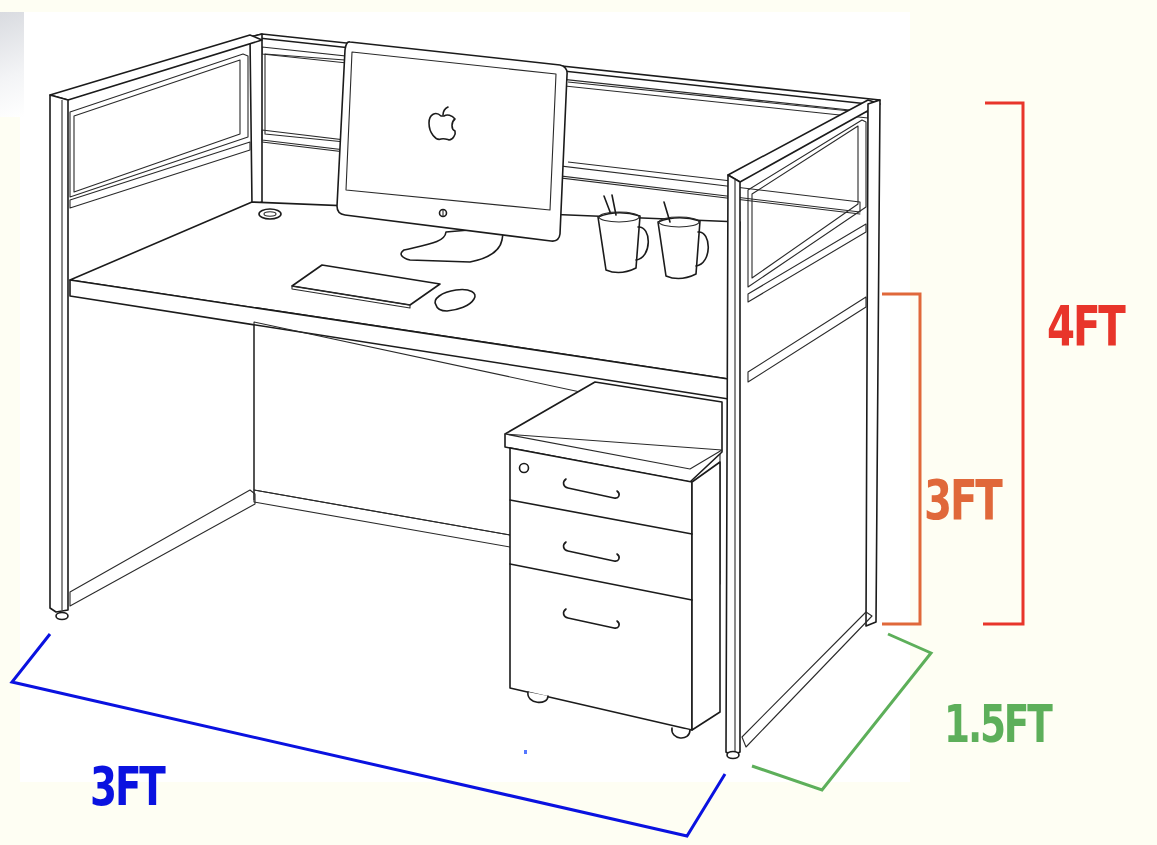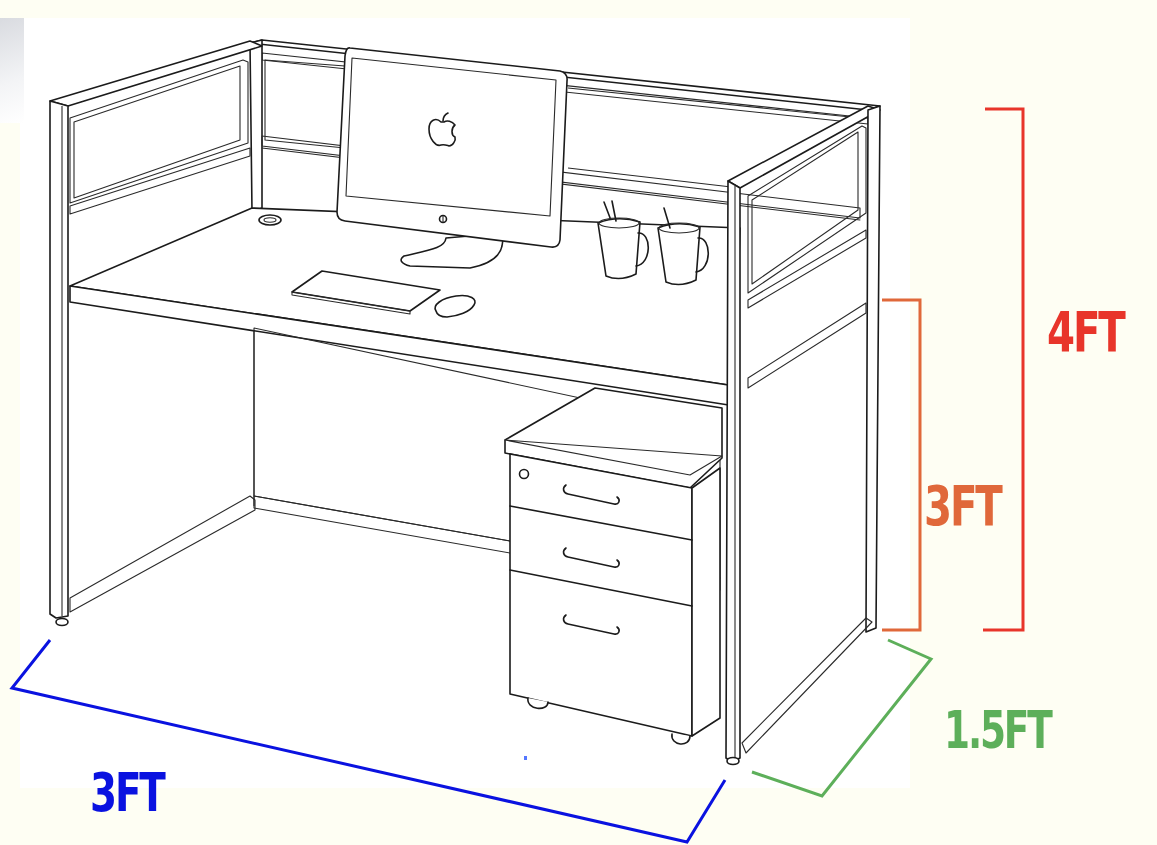--- a/index.html
+++ b/index.html
@@ -2,21 +2,21 @@
 <html><head>
   <meta charset="utf-8">
   <style>
     html, body { margin: 0; padding: 0; }
     body {
       width: 1157px; height: 845px; overflow: hidden;
       background: #FEFEF3;
       font-family: "Liberation Sans", sans-serif;
       position: relative;
     }
-    .canvas { position: absolute; left: 0; top: 18px; width: 1157px; height: 670px; }
+    .canvas { position: absolute; left: 0; top: 12px; width: 1157px; height: 670px; }
     .drawing-bg { position: absolute; left: 20px; top: 0; width: 890px; height: 770px; background: #FFFFFF; }
     .corner-shade {
       position: absolute; left: 0; top: 0; width: 24px; height: 105px;
       background: linear-gradient(160deg, #d9dbe0 0%, #f3f4f6 60%, #ffffff 100%);
     }
     svg.art { position: absolute; left: 0; top: 0; }
     .ln { fill: none; stroke: #1b1b1b; stroke-width: 1.6; stroke-linejoin: round; stroke-linecap: round; }
     .ln-thin { fill: none; stroke: #2a2a2a; stroke-width: 1.1; stroke-linejoin: round; }
     .fill-w { fill: #ffffff; }
     .dim-label {

